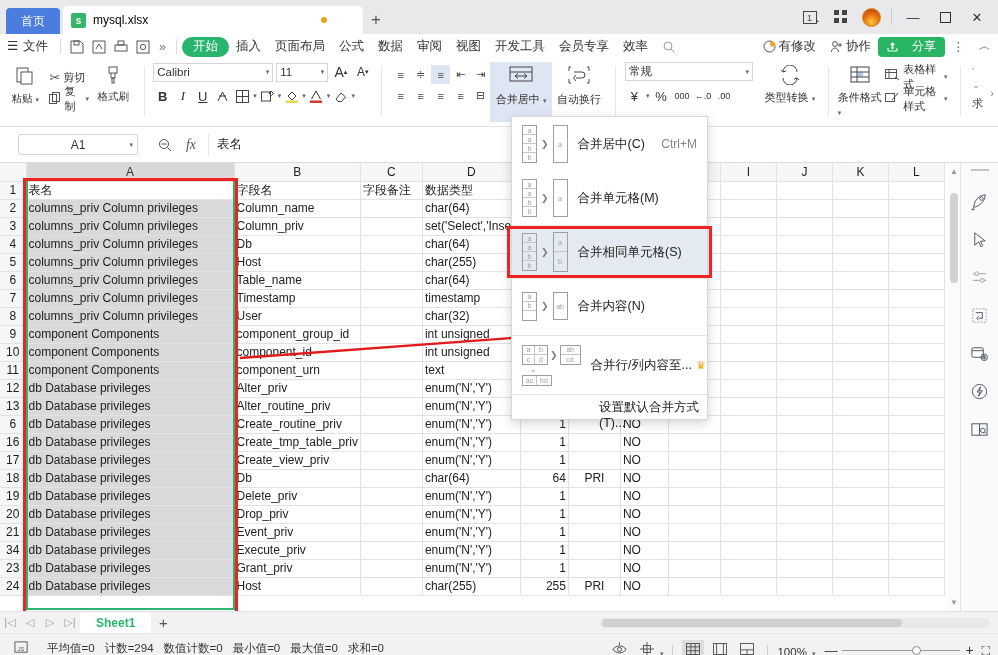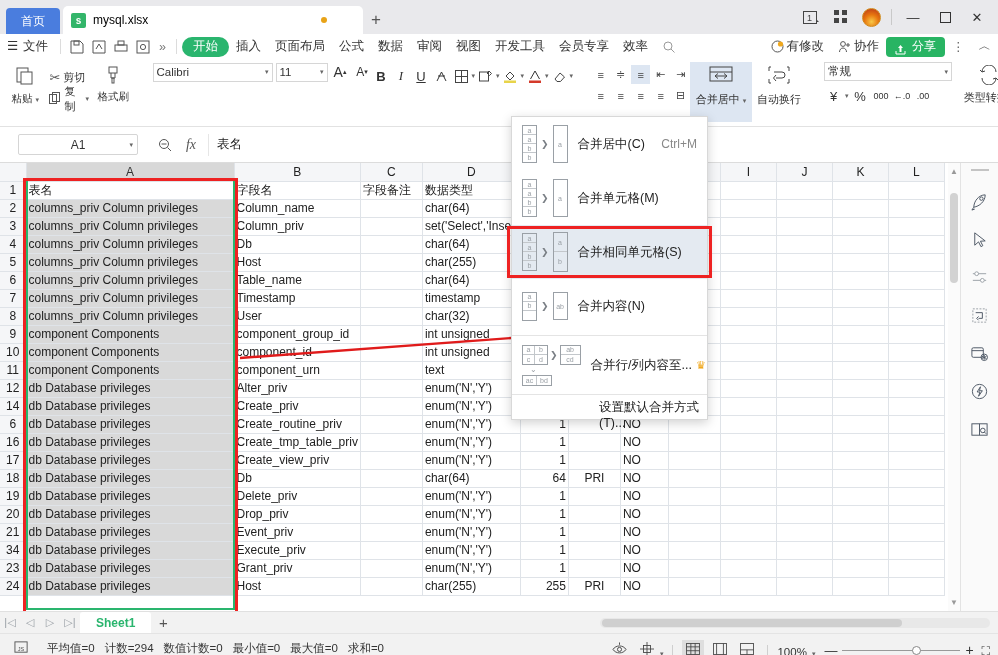--- a/index.html
+++ b/index.html
@@ -54,21 +54,21 @@
   .hamb{display:inline-block;width:12px;margin-right:4px;line-height:1;}
   .qicon{width:22px;height:20px;display:flex;align-items:center;justify-content:center;color:#555;font-size:13px;}
   .vsep{width:1px;height:15px;background:#dcdcdc;margin:0 5px;}
   .tab-active{
     background:#2ab56e; color:#fff; border-radius:11px; padding:2px 11px; height:20px;
     display:flex;align-items:center; font-size:12.5px;
   }
   .searchbox{ display:flex;align-items:center; color:#9a9a9a; font-size:12px; margin-left:8px; }
   .share-btn{
     background:#28b463;color:#fff;border-radius:4px;padding:2px 9px;height:20px;
-    display:flex;align-items:flex-end;gap:6px;font-size:12px;
+    display:flex;align-items:center;gap:14px;font-size:12px;
   }
 
   
   #ribbon{
     position:absolute; left:0; top:60px; width:998px; height:67px;
     background:#fff; border-bottom:1px solid #e2e2e2;
     display:flex; align-items:flex-start; padding-top:2px;
   }
   .grp{ display:flex; align-items:flex-start; height:62px; padding:0 4px;}
   .grpsep{ width:1px; height:50px; background:#e6e6e6; margin:4px 5px 0 5px;}
@@ -397,21 +397,21 @@
             <rect x="6" y="2" width="8" height="6" fill="none" stroke="#555"></rect>
             <path d="M8 8 L8 13 H12 V8" fill="none" stroke="#555"></path>
             <rect x="9" y="13" width="2" height="5" fill="none" stroke="#555"></rect>
           </svg>
       </span>
       <span style="font-size:10.5px">格式刷</span>
     </div>
   </div>
   <div class="grpsep"></div>
 
-  <div class="grp" style="flex-direction:row">
+  <div class="grp" style="flex-direction:column">
     <div class="fontrow">
       <div class="fontsel">
         <span>Calibri</span>
           <span class="car">▾</span>
       </div>
       <div class="sizesel">
         <span>11</span>
           <span class="car">▾</span>
       </div>
       <div class="fbtn" style="font-size:14px">A<sup style="font-size:7px">▴</sup></div>
@@ -832,23 +832,23 @@
           <td class="num"></td>
           <td class="ctr"></td>
           <td></td>
           <td></td>
           <td></td>
           <td></td>
           <td></td>
           <td></td>
         </tr>
         <tr>
-          <td class="rowhdr">14</td>
+          <td class="rowhdr">13</td>
           <td class="selcol">db Database privileges</td>
-          <td>Create_priv</td>
+          <td>Alter_routine_priv</td>
           <td></td>
           <td>enum('N','Y')</td>
           <td class="num"></td>
           <td class="ctr"></td>
           <td></td>
           <td></td>
           <td></td>
           <td></td>
           <td></td>
           <td></td>

